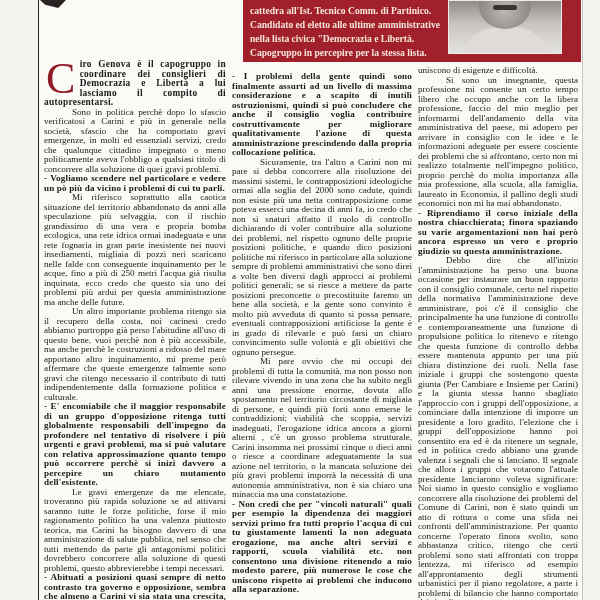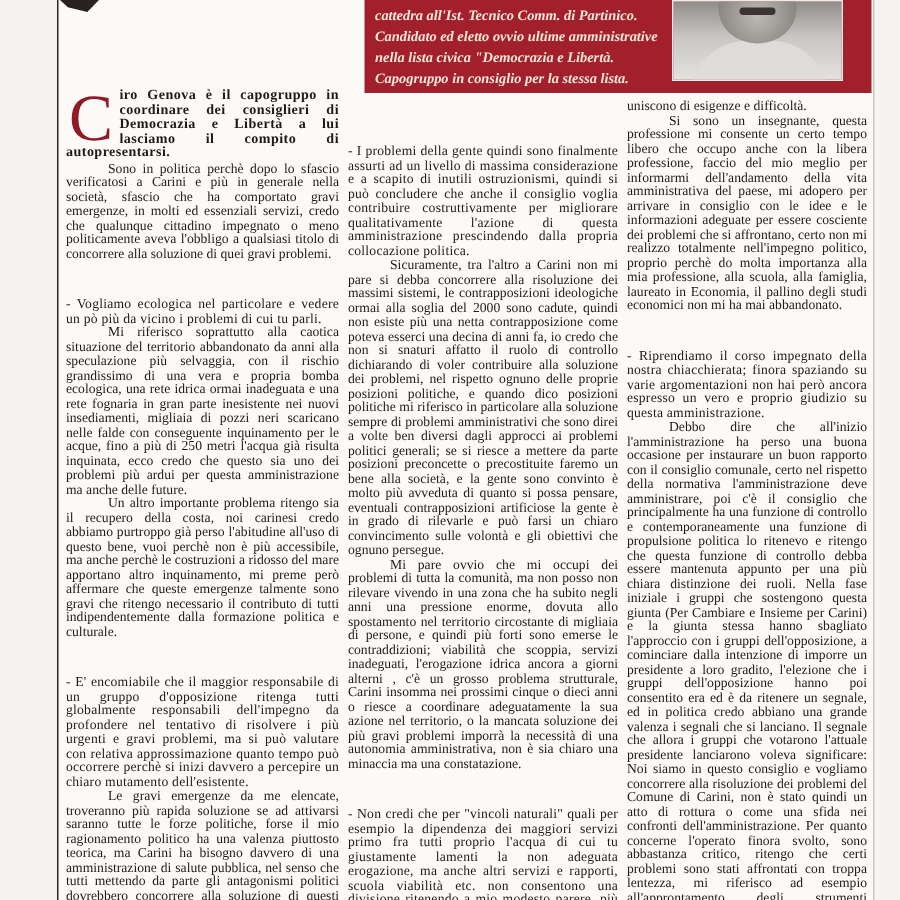--- a/index.html
+++ b/index.html
@@ -16,36 +16,36 @@
   .corner-mark {
     position:absolute; left:40px; top:0; width:26px; height:8px;
     background:#2a2222; clip-path:polygon(0 0,100% 0,70% 100%,20% 60%);
   }
   .col {
     position:absolute; top:0; font-size:9.1px; line-height:9.5px;
     text-align:justify; hyphens:auto;
   }
   .col p { margin:0; }
   .col p.body { text-indent:28px; }
-  .col p.q { font-weight:normal; letter-spacing:0.15px;margin-top:24px; }
+  .col p.q { font-weight:bold; letter-spacing:0.15px; }
   #col1 { left:44px; top:60px; width:182px; }
   #col2 { left:232px; top:72px; width:180px; }
   #col3 { left:418px; top:66px; width:160px; }
   .dropcap {
     float:left; font-size:44px; line-height:34px; color:#8e1b26;
     margin:2px 4px 0 2px; font-weight:normal;
   }
   .intro { font-weight:bold; letter-spacing:0.3px; font-size:9.4px; }
   .redbox {
     position:absolute; left:243px; top:0; width:338px; height:62px;
     background:#a2202c;
   }
   .bio {
     position:absolute; left:250px; top:4px; width:200px;
-    color:#f4e6d8; font-style:italic; font-weight:bold;
+    color:#f4e6d8; font-weight:bold;
     font-size:9.6px; line-height:14px;
   }
   .bio span { display:block; white-space:nowrap; }
   .photo {
     position:absolute; left:448px; top:0; width:114px; height:54px;
     background:linear-gradient(180deg,#8f8c8a 0%,#c8c5c2 45%,#e4e2df 100%);
     border:1.5px solid #efece8; box-sizing:border-box; overflow:hidden;
   }
   .photo .face {
     position:absolute; left:30px; top:-18px; width:52px; height:46px;
@@ -63,48 +63,48 @@
 </style>
 </head>
 <body>
 
 <div class="page"></div>
 <div class="corner-mark"></div>
 
 <div class="redbox"></div>
 <div class="bio">
   <span>cattedra all'Ist. Tecnico Comm. di Partinico.</span>
-  <span>Candidato ed eletto ovvio ultime amministrative</span>
+  <span>Candidato ed eletto alle ultime amministrative</span>
   <span>nella lista civica "Democrazia e Libertà.</span>
-  <span>Capogruppo in consiglio per la stessa lista.</span>
+  <span>Capogruppo in percepire per la stessa lista.</span>
 </div>
 <div class="photo">
   <div class="shirt"></div>
   <div class="face"></div>
   <div class="mustache"></div>
 </div>
 
 <div class="col" id="col1">
   <p class="intro"><span class="dropcap">C</span><span>iro Genova è il capogruppo in coordinare dei consiglieri di Democrazia e Libertà a lui lasciamo il compito di autopresentarsi.</span></p>
   <p class="body">Sono in politica perchè dopo lo sfascio verificatosi a Carini e più in generale nella società, sfascio che ha comportato gravi emergenze, in molti ed essenziali servizi, credo che qualunque cittadino impegnato o meno politicamente aveva l'obbligo a qualsiasi titolo di concorrere alla soluzione di quei gravi problemi.</p>
-  <p class="q">- Vogliamo ecologica nel particolare e vedere un pò più da vicino i problemi di cui tu parli.</p>
+  <p class="q">- Vogliamo scendere nel particolare e vedere un pò più da vicino i problemi di cui tu parli.</p>
   <p class="body">Mi riferisco soprattutto alla caotica situazione del territorio abbandonato da anni alla speculazione più selvaggia, con il rischio grandissimo di una vera e propria bomba ecologica, una rete idrica ormai inadeguata e una rete fognaria in gran parte inesistente nei nuovi insediamenti, migliaia di pozzi neri scaricano nelle falde con conseguente inquinamento per le acque, fino a più di 250 metri l'acqua già risulta inquinata, ecco credo che questo sia uno dei problemi più ardui per questa amministrazione ma anche delle future.</p>
   <p class="body">Un altro importante problema ritengo sia il recupero della costa, noi carinesi credo abbiamo purtroppo già perso l'abitudine all'uso di questo bene, vuoi perchè non è più accessibile, ma anche perchè le costruzioni a ridosso del mare apportano altro inquinamento, mi preme però affermare che queste emergenze talmente sono gravi che ritengo necessario il contributo di tutti indipendentemente dalla formazione politica e culturale.</p>
   <p class="q">- E' encomiabile che il maggior responsabile di un gruppo d'opposizione ritenga tutti globalmente responsabili dell'impegno da profondere nel tentativo di risolvere i più urgenti e gravi problemi, ma si può valutare con relativa approssimazione quanto tempo può occorrere perchè si inizi davvero a percepire un chiaro mutamento dell'esistente.</p>
   <p class="body">Le gravi emergenze da me elencate, troveranno più rapida soluzione se ad attivarsi saranno tutte le forze politiche, forse il mio ragionamento politico ha una valenza piuttosto teorica, ma Carini ha bisogno davvero di una amministrazione di salute pubblica, nel senso che tutti mettendo da parte gli antagonismi politici dovrebbero concorrere alla soluzione di questi problemi, questo abbrevierebbe i tempi necessari.</p>
   <p class="q">- Abituati a posizioni quasi sempre di netto contrasto tra governo e opposizione, sembra che almeno a Carini vi sia stata una crescita, una maturazione delle forze politiche scese in campo alle ultime amministrative.</p>
 
 </div>
 
 <div class="col" id="col2">
   <p class="q">- I problemi della gente quindi sono finalmente assurti ad un livello di massima considerazione e a scapito di inutili ostruzionismi, quindi si può concludere che anche il consiglio voglia contribuire costruttivamente per migliorare qualitativamente l'azione di questa amministrazione prescindendo dalla propria collocazione politica.</p>
   <p class="body">Sicuramente, tra l'altro a Carini non mi pare si debba concorrere alla risoluzione dei massimi sistemi, le contrapposizioni ideologiche ormai alla soglia del 2000 sono cadute, quindi non esiste più una netta contrapposizione come poteva esserci una decina di anni fa, io credo che non si snaturi affatto il ruolo di controllo dichiarando di voler contribuire alla soluzione dei problemi, nel rispetto ognuno delle proprie posizioni politiche, e quando dico posizioni politiche mi riferisco in particolare alla soluzione sempre di problemi amministrativi che sono direi a volte ben diversi dagli approcci ai problemi politici generali; se si riesce a mettere da parte posizioni preconcette o precostituite faremo un bene alla società, e la gente sono convinto è molto più avveduta di quanto si possa pensare, eventuali contrapposizioni artificiose la gente è in grado di rilevarle e può farsi un chiaro convincimento sulle volontà e gli obiettivi che ognuno persegue.</p>
   <p class="body">Mi pare ovvio che mi occupi dei problemi di tutta la comunità, ma non posso non rilevare vivendo in una zona che ha subito negli anni una pressione enorme, dovuta allo spostamento nel territorio circostante di migliaia di persone, e quindi più forti sono emerse le contraddizioni; viabilità che scoppia, servizi inadeguati, l'erogazione idrica ancora a giorni alterni , c'è un grosso problema strutturale, Carini insomma nei prossimi cinque o dieci anni o riesce a coordinare adeguatamente la sua azione nel territorio, o la mancata soluzione dei più gravi problemi imporrà la necessità di una autonomia amministrativa, non è sia chiaro una minaccia ma una constatazione.</p>
   <p class="q">- Non credi che per "vincoli naturali" quali per esempio la dipendenza dei maggiori servizi primo fra tutti proprio l'acqua di cui tu giustamente lamenti la non adeguata erogazione, ma anche altri servizi e rapporti, scuola viabilità etc. non consentono una divisione ritenendo a mio modesto parere, più numerose le cose che uniscono rispetto ai problemi che inducono alla separazione.</p>
 </div>
 
 <div class="col" id="col3">
   <p>uniscono di esigenze e difficoltà.</p>
   <p class="body">Si sono un insegnante, questa professione mi consente un certo tempo libero che occupo anche con la libera professione, faccio del mio meglio per informarmi dell'andamento della vita amministrativa del paese, mi adopero per arrivare in consiglio con le idee e le informazioni adeguate per essere cosciente dei problemi che si affrontano, certo non mi realizzo totalmente nell'impegno politico, proprio perchè do molta importanza alla mia professione, alla scuola, alla famiglia, laureato in Economia, il pallino degli studi economici non mi ha mai abbandonato.</p>
-  <p class="q">- Riprendiamo il corso impegnato della nostra chiacchierata; finora spaziando su varie argomentazioni non hai però ancora espresso un vero e proprio giudizio su questa amministrazione.</p>
+  <p class="q">- Riprendiamo il corso iniziale della nostra chiacchierata; finora spaziando su varie argomentazioni non hai però ancora espresso un vero e proprio giudizio su questa amministrazione.</p>
   <p class="body">Debbo dire che all'inizio l'amministrazione ha perso una buona occasione per instaurare un buon rapporto con il consiglio comunale, certo nel rispetto della normativa l'amministrazione deve amministrare, poi c'è il consiglio che principalmente ha una funzione di controllo e contemporaneamente una funzione di propulsione politica lo ritenevo e ritengo che questa funzione di controllo debba essere mantenuta appunto per una più chiara distinzione dei ruoli. Nella fase iniziale i gruppi che sostengono questa giunta (Per Cambiare e Insieme per Carini) e la giunta stessa hanno sbagliato l'approccio con i gruppi dell'opposizione, a cominciare dalla intenzione di imporre un presidente a loro gradito, l'elezione che i gruppi dell'opposizione hanno poi consentito era ed è da ritenere un segnale, ed in politica credo abbiano una grande valenza i segnali che si lanciano. Il segnale che allora i gruppi che votarono l'attuale presidente lanciarono voleva significare: Noi siamo in questo consiglio e vogliamo concorrere alla risoluzione dei problemi del Comune di Carini, non è stato quindi un atto di rottura o come una sfida nei confronti dell'amministrazione. Per quanto concerne l'operato finora svolto, sono abbastanza critico, ritengo che certi problemi sono stati affrontati con troppa lentezza, mi riferisco ad esempio all'approntamento degli strumenti urbanistici per il piano regolatore, a parte i problemi di bilancio che hanno comportato dei ritardi.</p>
 
 </div>
 
 </body></html>

